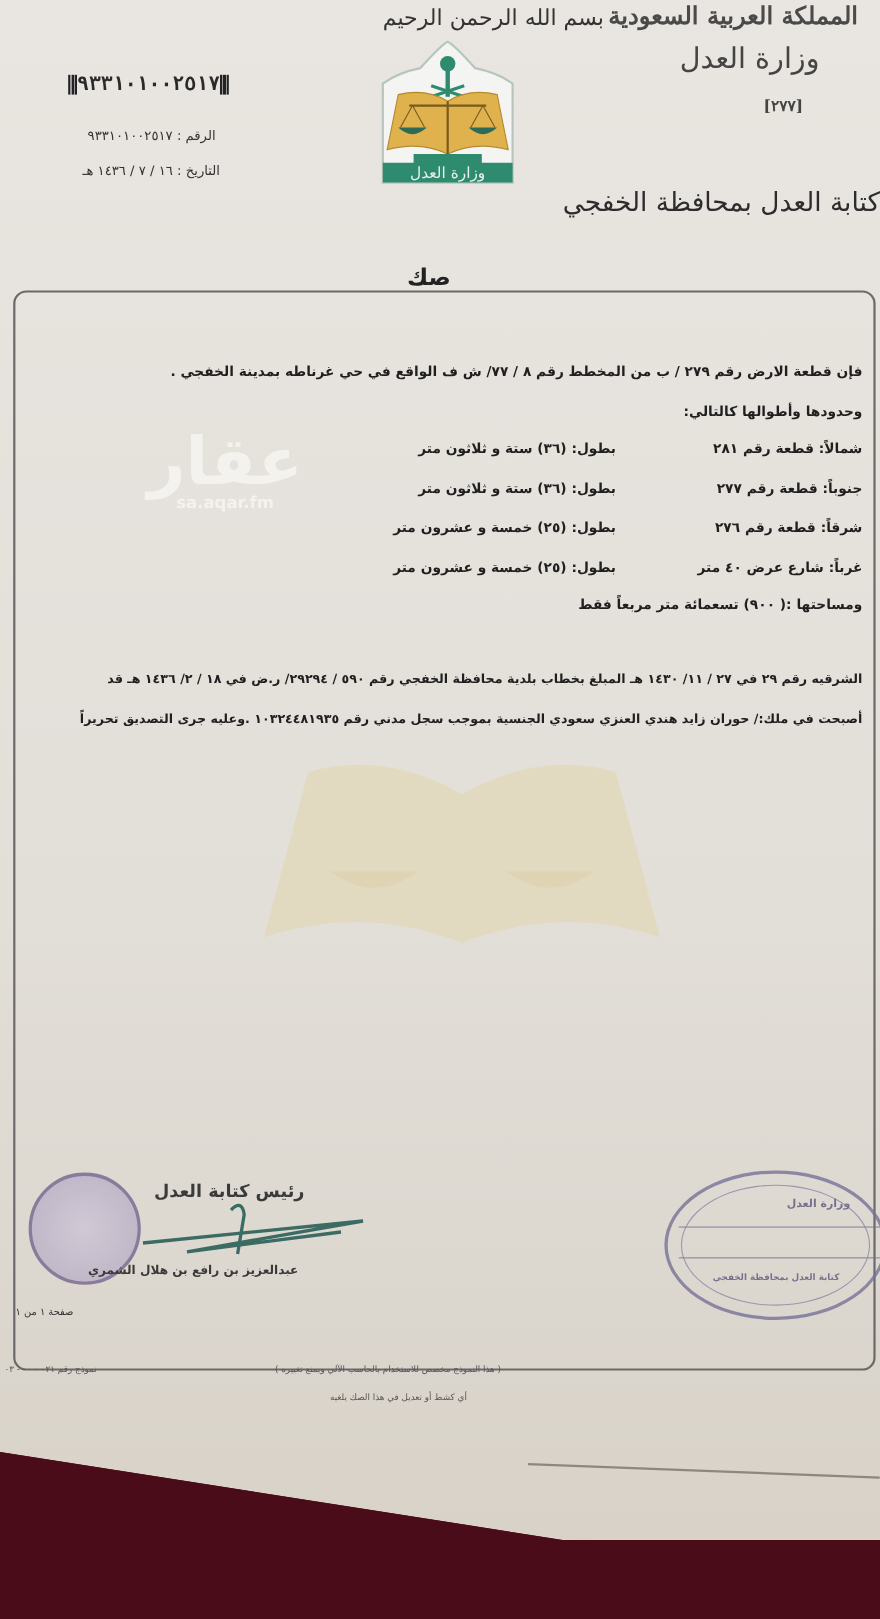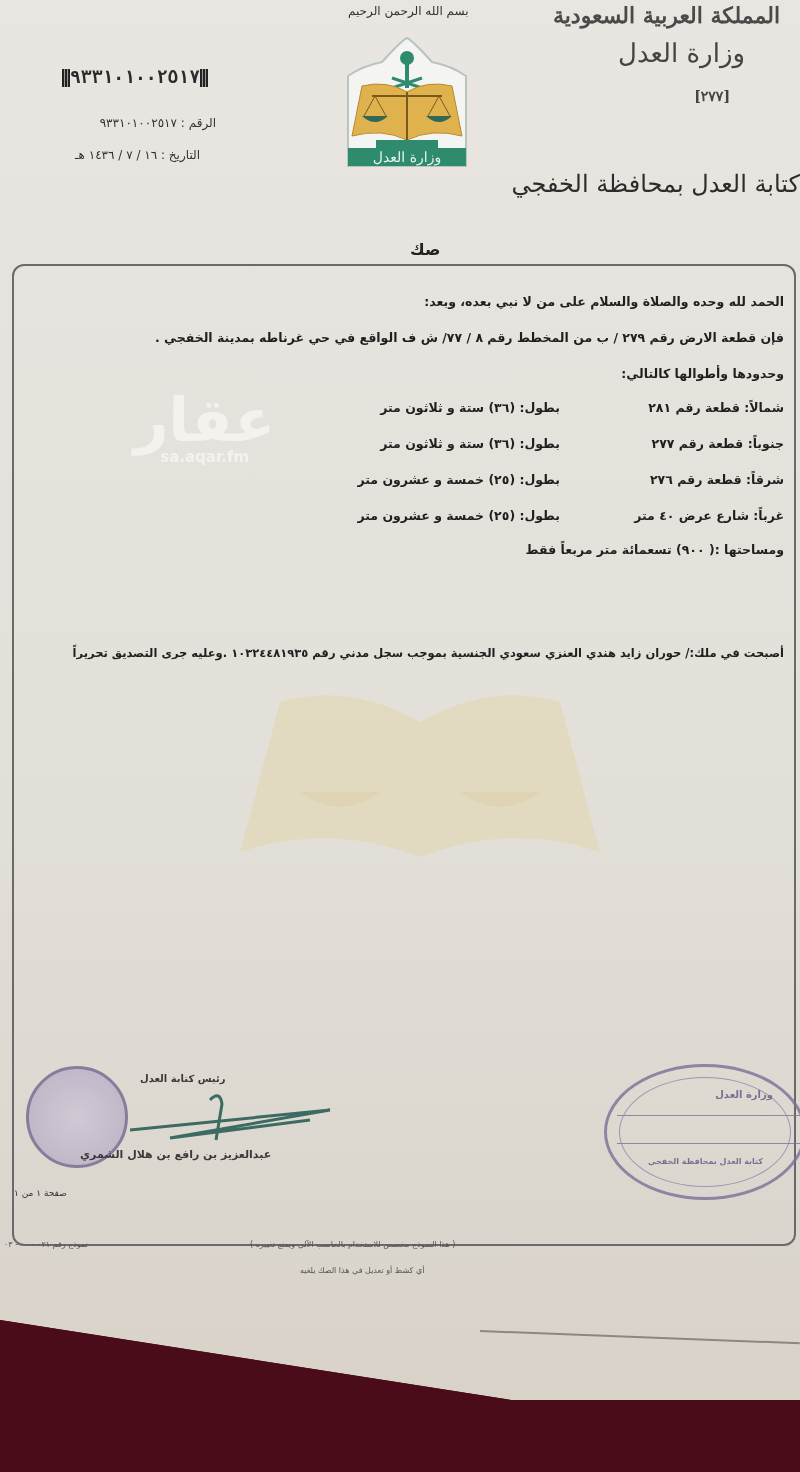--- a/index.html
+++ b/index.html
@@ -7,36 +7,36 @@
   .paper{position:absolute;left:0;top:0;width:800px;height:1400px;background:linear-gradient(180deg,#e9e6e1 0%,#e2ded8 60%,#d8d2c8 100%);clip-path:polygon(0 0,100% 0,100% 1445px,0 1320px);}
   .paper-bottom{position:absolute;left:0;top:1280px;width:800px;height:192px;background:#4a0c18;clip-path:polygon(0 40px,100% 165px,100% 100%,0 100%);}
   .fold{position:absolute;left:480px;top:1330px;width:320px;height:2px;background:#8d877d;transform:rotate(2.2deg);transform-origin:left;}
   .rtl{direction:rtl;}
   .abs{position:absolute;}
   .hdr-text{color:#3a3a3a;font-family:"DejaVu Serif",serif;}
   .kingdom{right:20px;top:2px;font-size:22px;font-weight:bold;letter-spacing:1px;color:#4a4a4a;}
   .ministry{right:55px;top:38px;font-size:26px;color:#444;}
   .office-no{right:70px;top:88px;font-size:14px;font-weight:bold;color:#444;}
   .office-name{right:0px;top:170px;font-size:24px;color:#2c2c2c;}
-  .basmala{left:348px;top:4px;font-size:12px;color:#333;font-family:"DejaVu Serif",serif;}
+  .basmala{left:348px;top:4px;font-size:20px;color:#333;font-family:"DejaVu Serif",serif;}
   .logo{position:absolute;left:342px;top:36px;width:130px;height:134px;}
   .barcode{left:62px;top:66px;font-size:18px;font-weight:bold;color:#2a2a2a;letter-spacing:2px;font-family:"DejaVu Sans Mono",monospace;}
   .barcode .bar{display:inline-block;width:8px;height:18px;background:repeating-linear-gradient(90deg,#222 0 2px,#999 2px 3px);vertical-align:middle;}
   .meta-line{font-size:12px;color:#333;}
-  .ref{left:76px;top:116px;width:140px;text-align:right;}
+  .ref{left:56px;top:116px;width:140px;text-align:right;}
   .date{left:48px;top:148px;width:152px;text-align:right;}
-  .deed-title{left:370px;top:240px;font-size:16px;font-weight:bold;color:#222;margin-left:40px;}
+  .deed-title{left:370px;top:240px;font-size:21px;font-weight:bold;color:#222;}
   .frame{position:absolute;left:12px;top:264px;width:784px;height:982px;border:2px solid #6a6a6a;border-radius:12px;box-sizing:border-box;}
   .body-line{position:absolute;right:10px;font-size:12.5px;color:#1f1f1f;font-weight:bold;white-space:nowrap;}
   .b-row{position:absolute;font-size:12.5px;font-weight:bold;color:#1f1f1f;white-space:nowrap;}
   .watermark{left:134px;top:390px;color:#f4f2ee;}
   .wm-ar{font-size:60px;font-weight:bold;line-height:60px;text-align:center;letter-spacing:4px;}
   .wm-url{font-size:15px;font-weight:bold;text-align:center;margin-top:-2px;}
   .faint-logo{position:absolute;left:228px;top:680px;width:380px;height:180px;opacity:.25;}
-  .sig-title{left:140px;top:1073px;font-size:10px;color:#3a3a3a;font-weight:bold;}
+  .sig-title{left:140px;top:1073px;font-size:16px;color:#3a3a3a;font-weight:bold;}
   .sig-name{left:80px;top:1148px;font-size:11px;color:#3a3a3a;font-weight:bold;}
   .page-no{left:14px;top:1188px;font-size:9px;color:#333;}
   .stamp-left{position:absolute;left:26px;top:1066px;width:96px;height:96px;border-radius:50%;border:3px solid #7a6c93;background:radial-gradient(circle,#cfc8d6 0%,#bdb3c8 70%);opacity:.85;}
   .stamp-right{position:absolute;left:604px;top:1064px;width:196px;height:130px;border-radius:50%;border:3px solid #777296;opacity:.8;}
   .stamp-right .inner{position:absolute;left:12px;top:10px;right:12px;bottom:10px;border-radius:50%;border:1px solid #8b86a8;}
   .stamp-right .line1,.stamp-right .line2{position:absolute;left:10px;right:0;height:1px;background:#777296;}
   .stamp-right .line1{top:48px;}
   .stamp-right .line2{top:76px;}
   .stamp-txt{position:absolute;font-size:10px;color:#5d5880;font-weight:bold;}
   .footer-note{font-size:8px;color:#555;}
@@ -89,34 +89,34 @@
 
 <div class="frame">
   <div class="faint-logo" style="left:216px;top:416px;">
     <svg viewBox="0 0 380 180" width="380" height="180">
       <path d="M10 170 L50 20 Q120 0 190 40 Q260 0 330 20 L370 170 Q280 140 190 175 Q100 140 10 170 Z" fill="#e2cf7a"></path>
       <path d="M70 110 Q110 140 150 110 Z" fill="#d4b94c"></path>
       <path d="M230 110 Q270 140 310 110 Z" fill="#d4b94c"></path>
     </svg>
   </div>
 
-  <div class="body-line rtl" style="top:28px;">الحمد لله وحده والصلاة والسلام على من لا نبي بعده، وبعد:</div>
   <div class="body-line rtl" style="top:64px;">فإن قطعة الارض رقم ٢٧٩ / ب من المخطط رقم ٨ / ٧٧/ ش ف الواقع في حي غرناطه بمدينة الخفجي .</div>
   <div class="body-line rtl" style="top:100px;">وحدودها وأطوالها كالتالي:</div>
 
   <div class="b-row rtl" style="right:10px;top:134px;">شمالاً: قطعة رقم ٢٨١</div>
   <div class="b-row rtl" style="right:234px;top:134px;">بطول: (٣٦) ستة و ثلاثون متر</div>
   <div class="b-row rtl" style="right:10px;top:170px;">جنوباً: قطعة رقم ٢٧٧</div>
   <div class="b-row rtl" style="right:234px;top:170px;">بطول: (٣٦) ستة و ثلاثون متر</div>
   <div class="b-row rtl" style="right:10px;top:206px;">شرقاً: قطعة رقم ٢٧٦</div>
   <div class="b-row rtl" style="right:234px;top:206px;">بطول: (٢٥) خمسة و عشرون متر</div>
   <div class="b-row rtl" style="right:10px;top:242px;">غرباً: شارع عرض ٤٠ متر</div>
   <div class="b-row rtl" style="right:234px;top:242px;">بطول: (٢٥) خمسة و عشرون متر</div>
 
   <div class="body-line rtl" style="top:276px;">ومساحتها :( ٩٠٠) تسعمائة متر مربعاً فقط</div>
+  <div class="body-line rtl" style="top:344px;font-size:11.5px;">الشرقيه رقم ٢٩ في ٢٧ / ١١/ ١٤٣٠ هـ المبلغ بخطاب بلدية محافظة الخفجي رقم ٥٩٠ / ٢٩٢٩٤/ ر.ض في ١٨ / ٢/ ١٤٣٦ هـ قد</div>
   <div class="body-line rtl" style="top:380px;font-size:11.5px;">أصبحت في ملك:/ حوران زايد هندي العنزي سعودي الجنسية بموجب سجل مدني رقم ١٠٣٢٤٤٨١٩٣٥ .وعليه جرى التصديق تحريراً</div>
 </div>
 
 <div class="abs watermark">
   <div class="wm-ar">عقار</div>
   <div class="wm-url">sa.aqar.fm</div>
 </div>
 
 <div class="abs sig-title rtl">رئيس كتابة العدل</div>
 <div class="stamp-left"></div>

